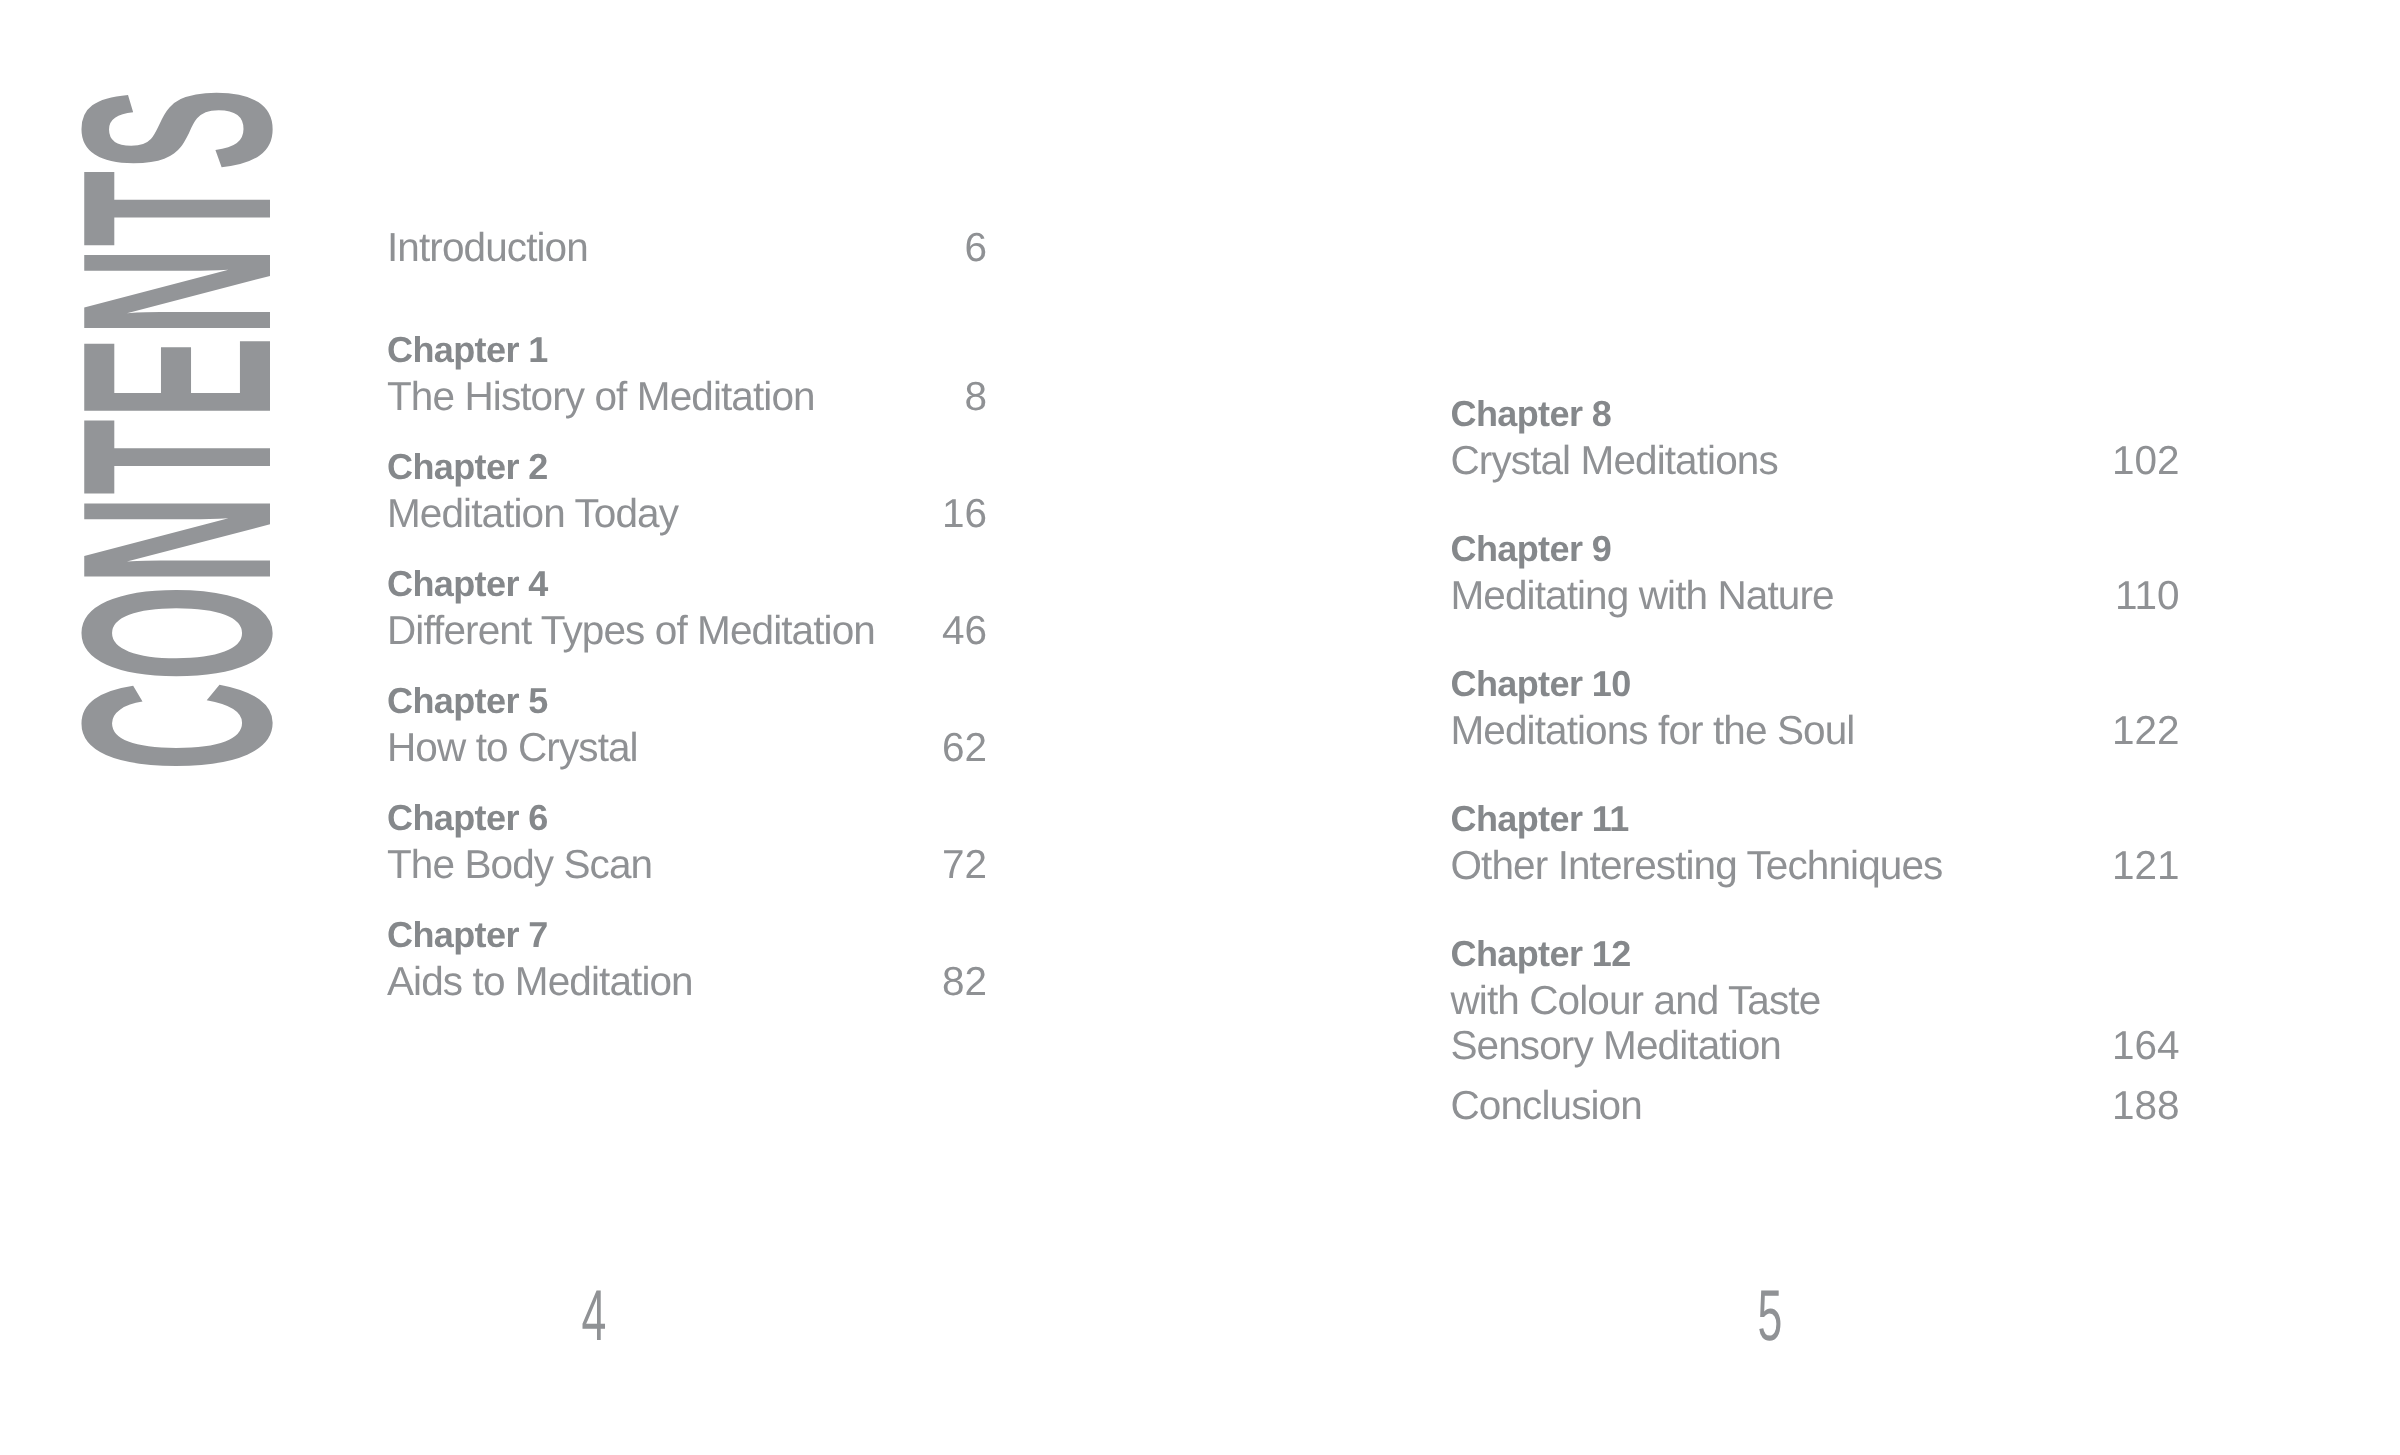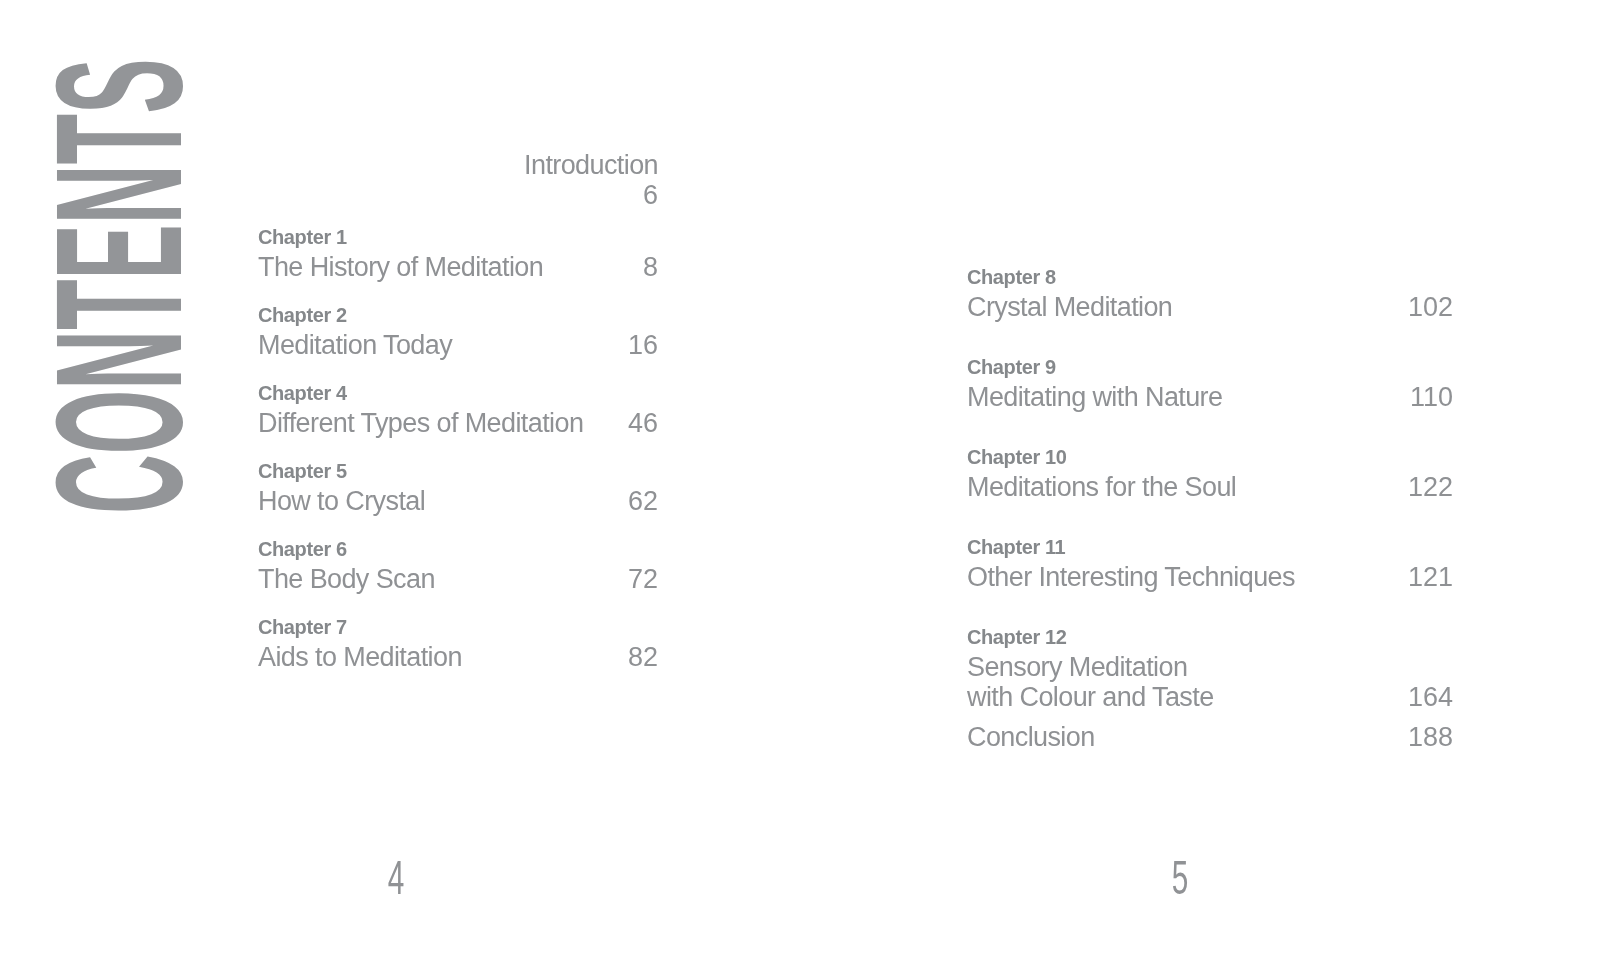--- a/index.html
+++ b/index.html
@@ -32,29 +32,29 @@
   .toc-column { position: absolute; }
   .toc-left  { left: 258px; top: 150px; width: 400px; }
   .toc-right { left: 967px; top: 240px; width: 486px; margin-top: 22px; }
 
   .toc-entry {
     display: flex;
     justify-content: space-between;
     align-items: flex-end;
   }
   .toc-left  .toc-entry { margin-bottom: 18px; }
-  .toc-left  .toc-entry.single { margin-bottom: 12px; flex-direction: column; }
+  .toc-left  .toc-entry.single { margin-bottom: 39px; }
   .toc-right .toc-entry { margin-bottom: 30px; }
   .toc-right .toc-entry.tight { margin-bottom: 10px; }
   .toc-entry:last-child { margin-bottom: 0; }
 
   .entry-text { }
   .chapter-label {
     font-weight: bold;
-    font-size: 20px;
+    font-size: 24px;
     line-height: 30px;
     letter-spacing: -0.4px;
     color: #85888b;
     white-space: nowrap;
   }
   .entry-title {
     font-size: 27px;
     line-height: 30px;
     letter-spacing: -0.6px;
     color: #8f9194;
@@ -147,21 +147,21 @@
       <div class="entry-page">82</div>
     </div>
 
   </div>
 
   <div class="toc-column toc-right">
 
     <div class="toc-entry">
       <div class="entry-text">
         <div class="chapter-label">Chapter 8</div>
-        <div class="entry-title">Crystal Meditation</div>
+        <div class="entry-title">Crystal Meditations</div>
       </div>
       <div class="entry-page">102</div>
     </div>
 
     <div class="toc-entry">
       <div class="entry-text">
         <div class="chapter-label">Chapter 9</div>
         <div class="entry-title">Meditating with Nature</div>
       </div>
       <div class="entry-page">110</div>
@@ -179,22 +179,22 @@
       <div class="entry-text">
         <div class="chapter-label">Chapter 11</div>
         <div class="entry-title">Other Interesting Techniques</div>
       </div>
       <div class="entry-page">121</div>
     </div>
 
     <div class="toc-entry tight">
       <div class="entry-text">
         <div class="chapter-label">Chapter 12</div>
+        <div class="entry-title">with Colour and Taste</div>
         <div class="entry-title">Sensory Meditation</div>
-        <div class="entry-title">with Colour and Taste</div>
       </div>
       <div class="entry-page">164</div>
     </div>
 
     <div class="toc-entry">
       <div class="entry-text">
         <div class="entry-title">Conclusion</div>
       </div>
       <div class="entry-page">188</div>
     </div>

